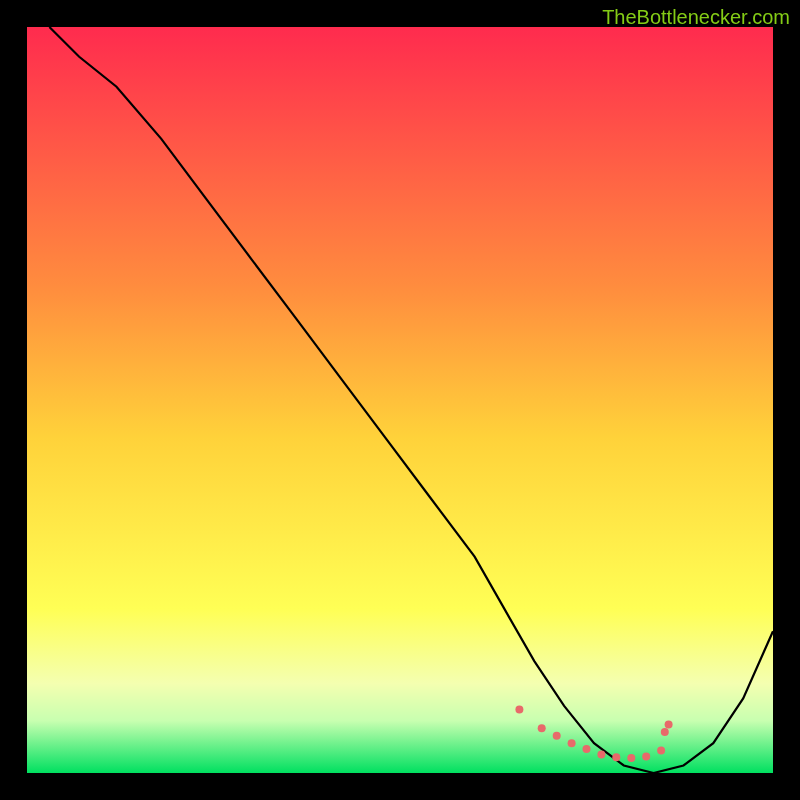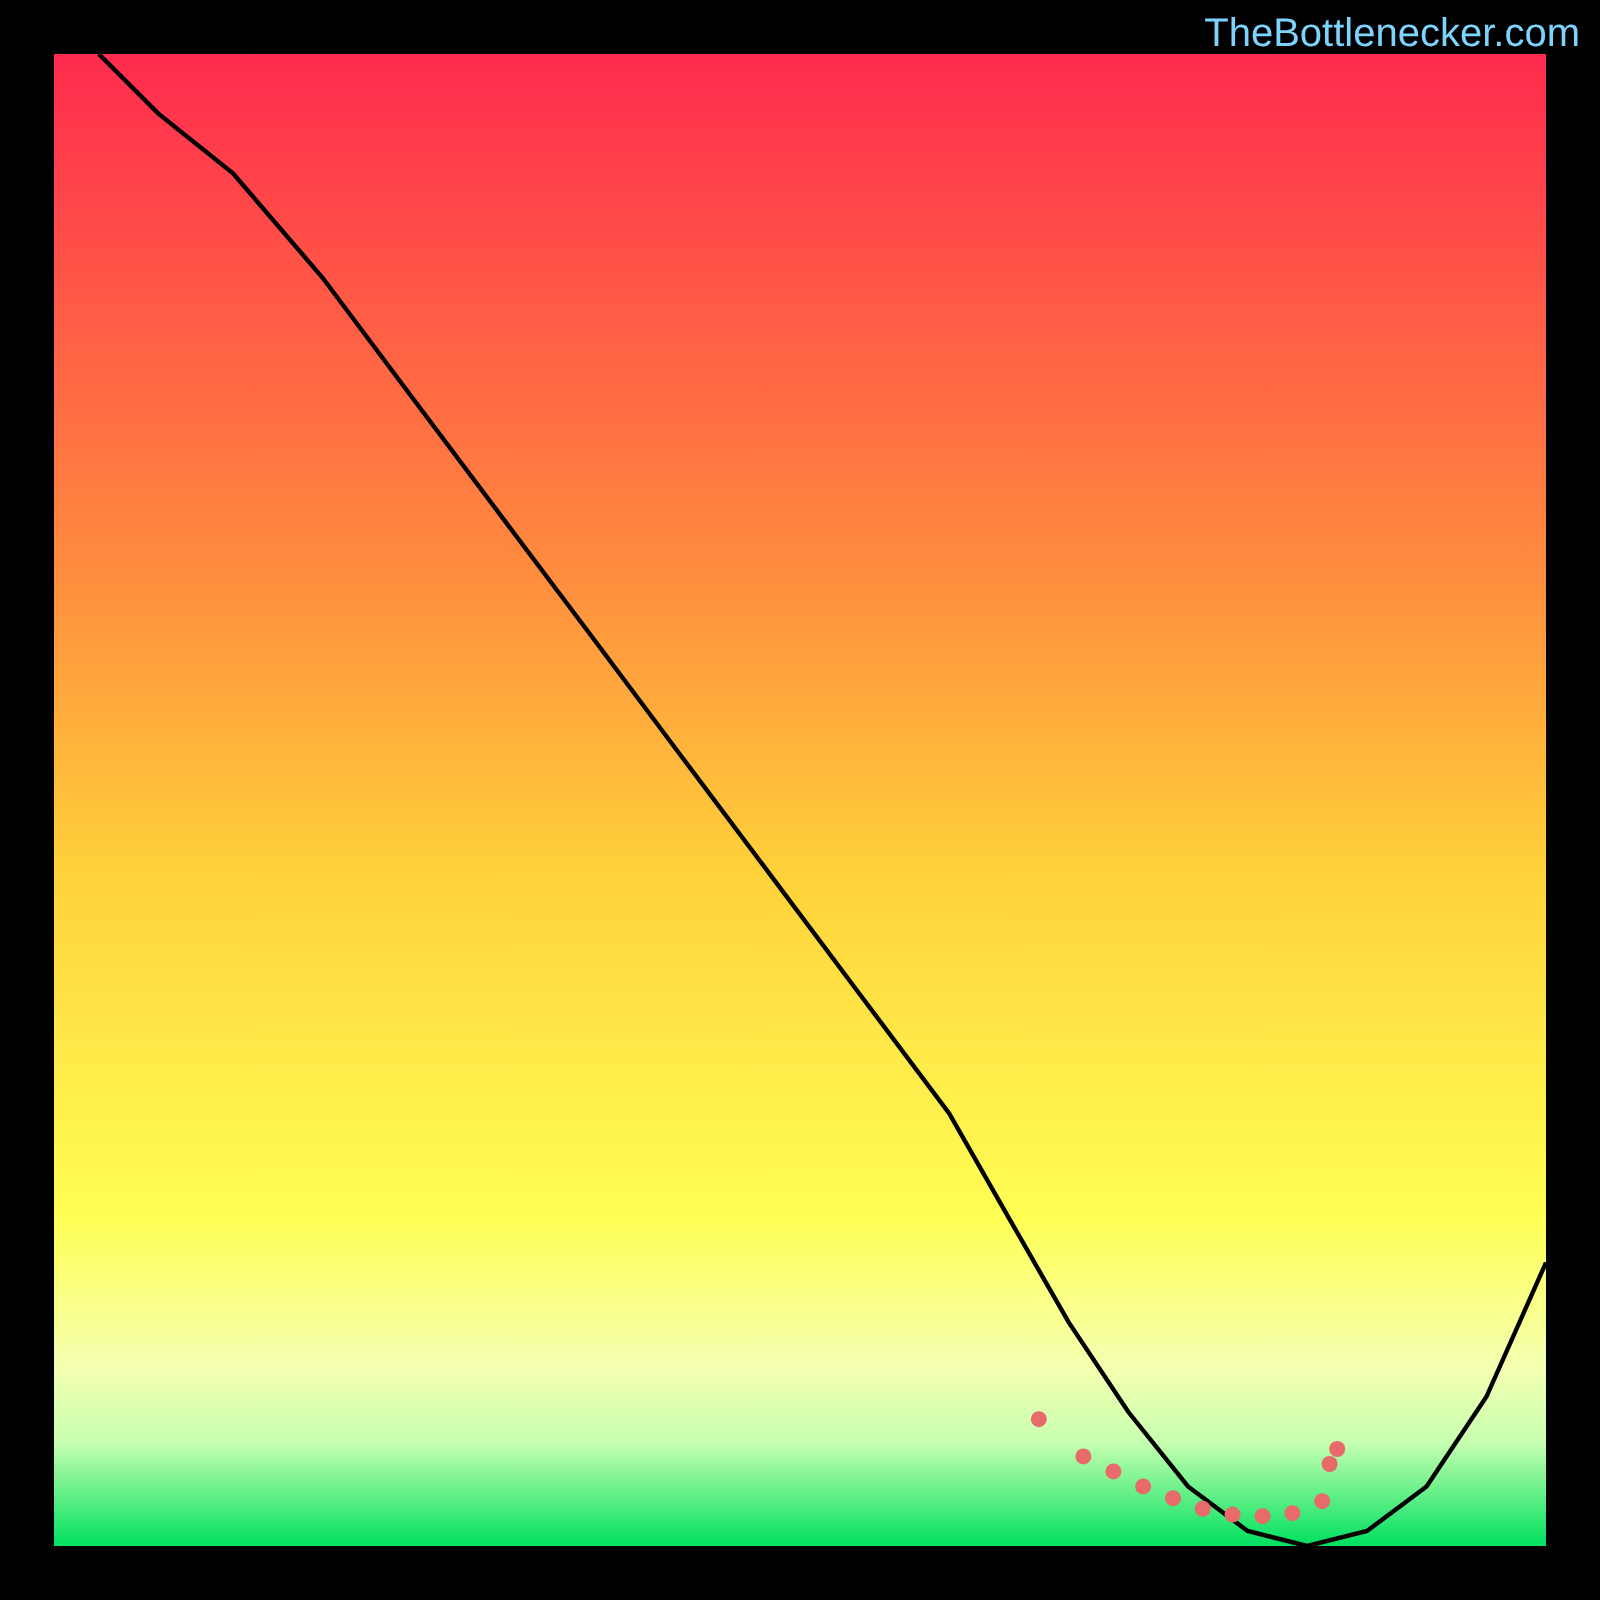--- a/index.html
+++ b/index.html
@@ -8,21 +8,21 @@
     width: 800px;
     height: 800px;
     background: #000;
     position: relative;
     font-family: Arial, sans-serif;
   }
   .watermark {
     position: absolute;
     top: 6px;
     right: 10px;
-    color: #7dd3fc;
+    color: #84cc16;
     font-size: 20px;
     font-weight: 500;
     z-index: 10;
   }
   .chart-area {
     position: absolute;
     left: 27px;
     top: 27px;
     width: 746px;
     height: 746px;

